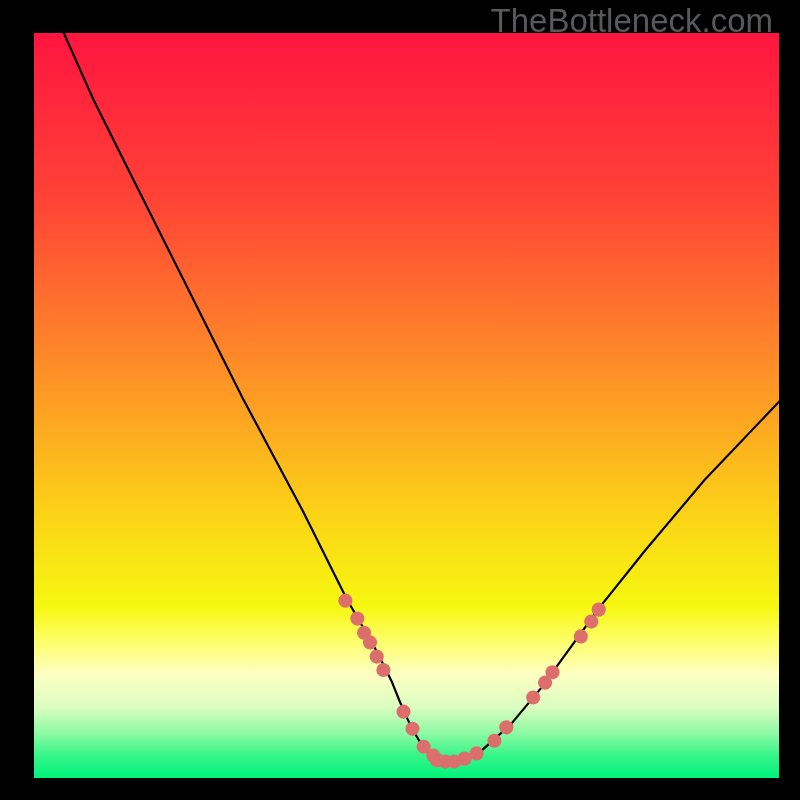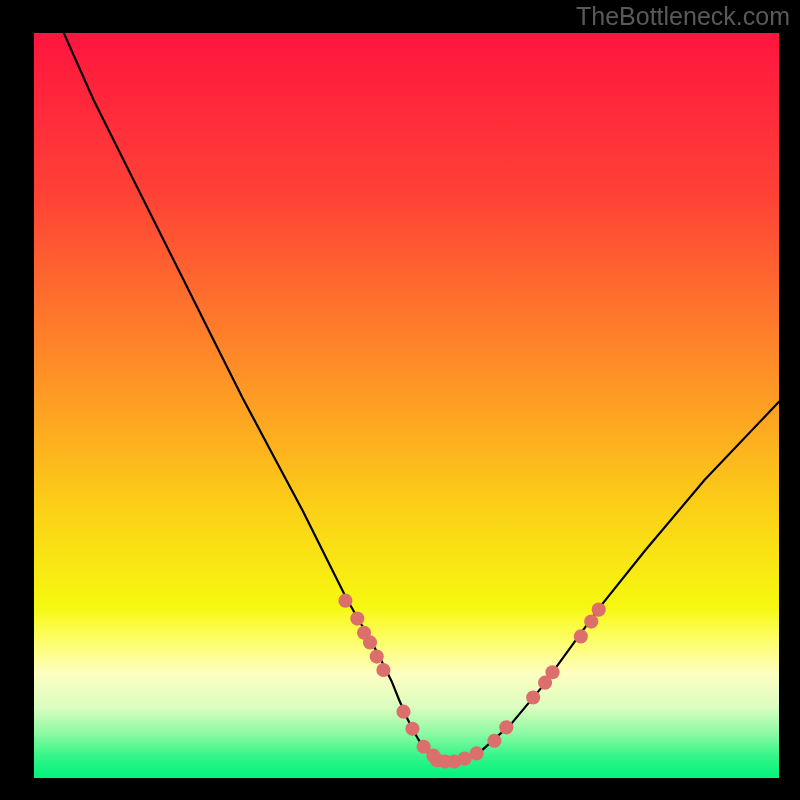--- a/index.html
+++ b/index.html
@@ -16,24 +16,24 @@
     background: #000000;
   }
   .plot-area {
     position: absolute;
   }
   .watermark {
     position: absolute;
     top: 0;
     right: 0;
     font-family: Arial, Helvetica, sans-serif;
-    font-size: 25px;
+    font-size: 33px;
     font-weight: 500;
     color: #58595b;
-    padding: 2px 10px 0 0;
+    padding: 2px 27px 0 0;
     z-index: 10;
     letter-spacing: 0px;
   }
   svg {
     display: block;
   }
 </style>
 </head>
 <body>
 

